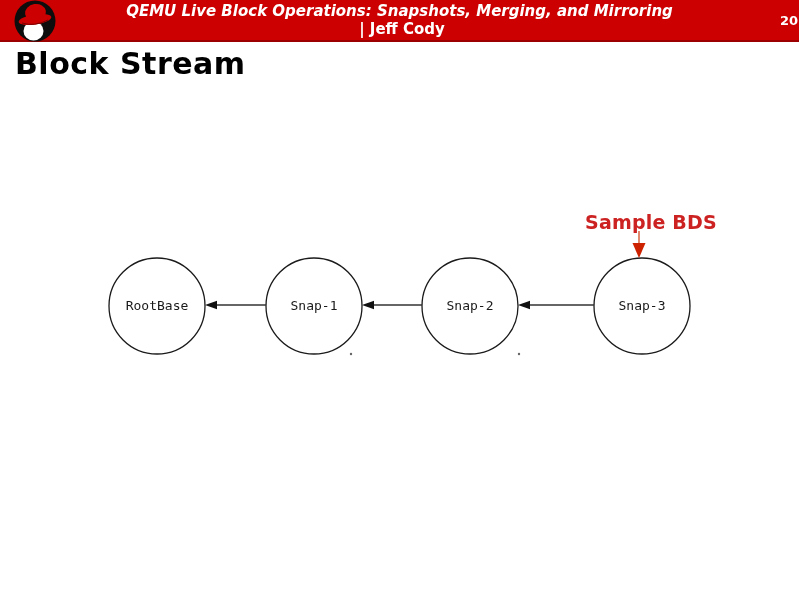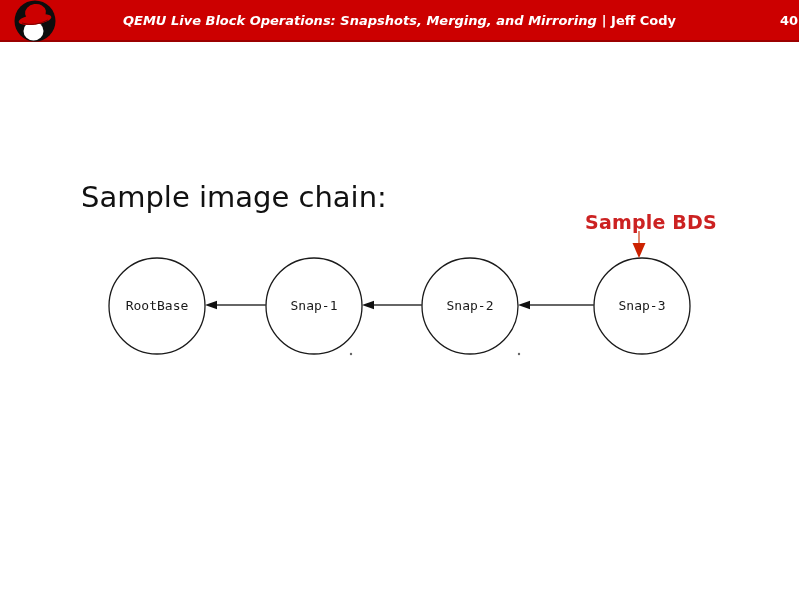--- a/index.html
+++ b/index.html
@@ -24,23 +24,24 @@
   }
   .logo {
     position: absolute; left: 14px; top: 0px;
     width: 42px; height: 42px;
     display: block;
   }
   .bar-title {
     position: absolute; left: 0; right: 0; top: 0; height: 40px;
     display: flex; align-items: center; justify-content: center;
     color: #ffffff;
-    font-size: 13px;
+    font-size: 15px;
     font-weight: bold;
     white-space: nowrap;
+    flex-direction: column;
   }
   .bar-title .t-main { font-style: italic; }
   .bar-title .t-author { margin-left: 5px; font-style: normal; text-align: center; }
   .pagenum {
     position: absolute; right: 1px; top: 0; height: 40px;
     display: flex; align-items: center;
     color: #ffffff;
     font-size: 13px;
     font-weight: 600;
   }
@@ -93,25 +94,25 @@
       <circle cx="21" cy="21" r="20.5" fill="#0d0d0d"></circle>
       <ellipse cx="19.5" cy="31" rx="10" ry="9.5" fill="#ffffff"></ellipse>
       <ellipse cx="21" cy="19.5" rx="16.5" ry="5" fill="#cc0000" transform="rotate(-9 21 19.5)"></ellipse>
       <ellipse cx="21.5" cy="12.5" rx="10.5" ry="8.5" fill="#cc0000" transform="rotate(-9 21.5 12.5)"></ellipse>
       <path d="M8 23 Q20 27 34 20" stroke="#7a0000" stroke-width="1" fill="none"></path>
     </svg>
     <div class="bar-title">
       <span class="t-main">QEMU Live Block Operations: Snapshots, Merging, and Mirroring</span>
       <span class="t-author">| Jeff Cody</span>
     </div>
-    <span class="pagenum">40</span>
+    <span class="pagenum">20</span>
   </header>
 
+  <h1 class="slide-title">Block Stream</h1>
 
-  <div class="subtitle">Sample image chain:</div>
 
   <div class="active-label">Sample BDS</div>
 
   <svg class="diagram" viewBox="0 0 799 600">
 
     <circle class="node-circle" cx="157" cy="306" r="48"></circle>
     <circle class="node-circle" cx="314" cy="306" r="48"></circle>
     <circle class="node-circle" cx="470" cy="306" r="48"></circle>
     <circle class="node-circle" cx="642" cy="306" r="48"></circle>
 

